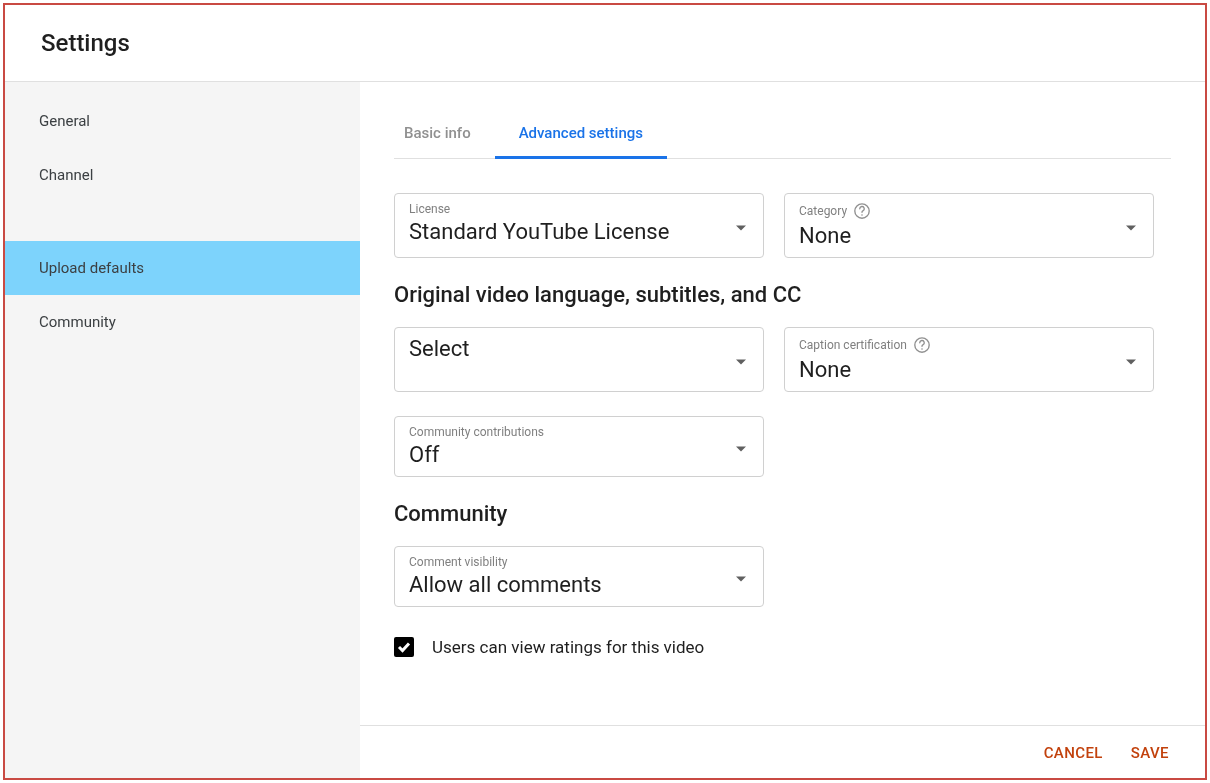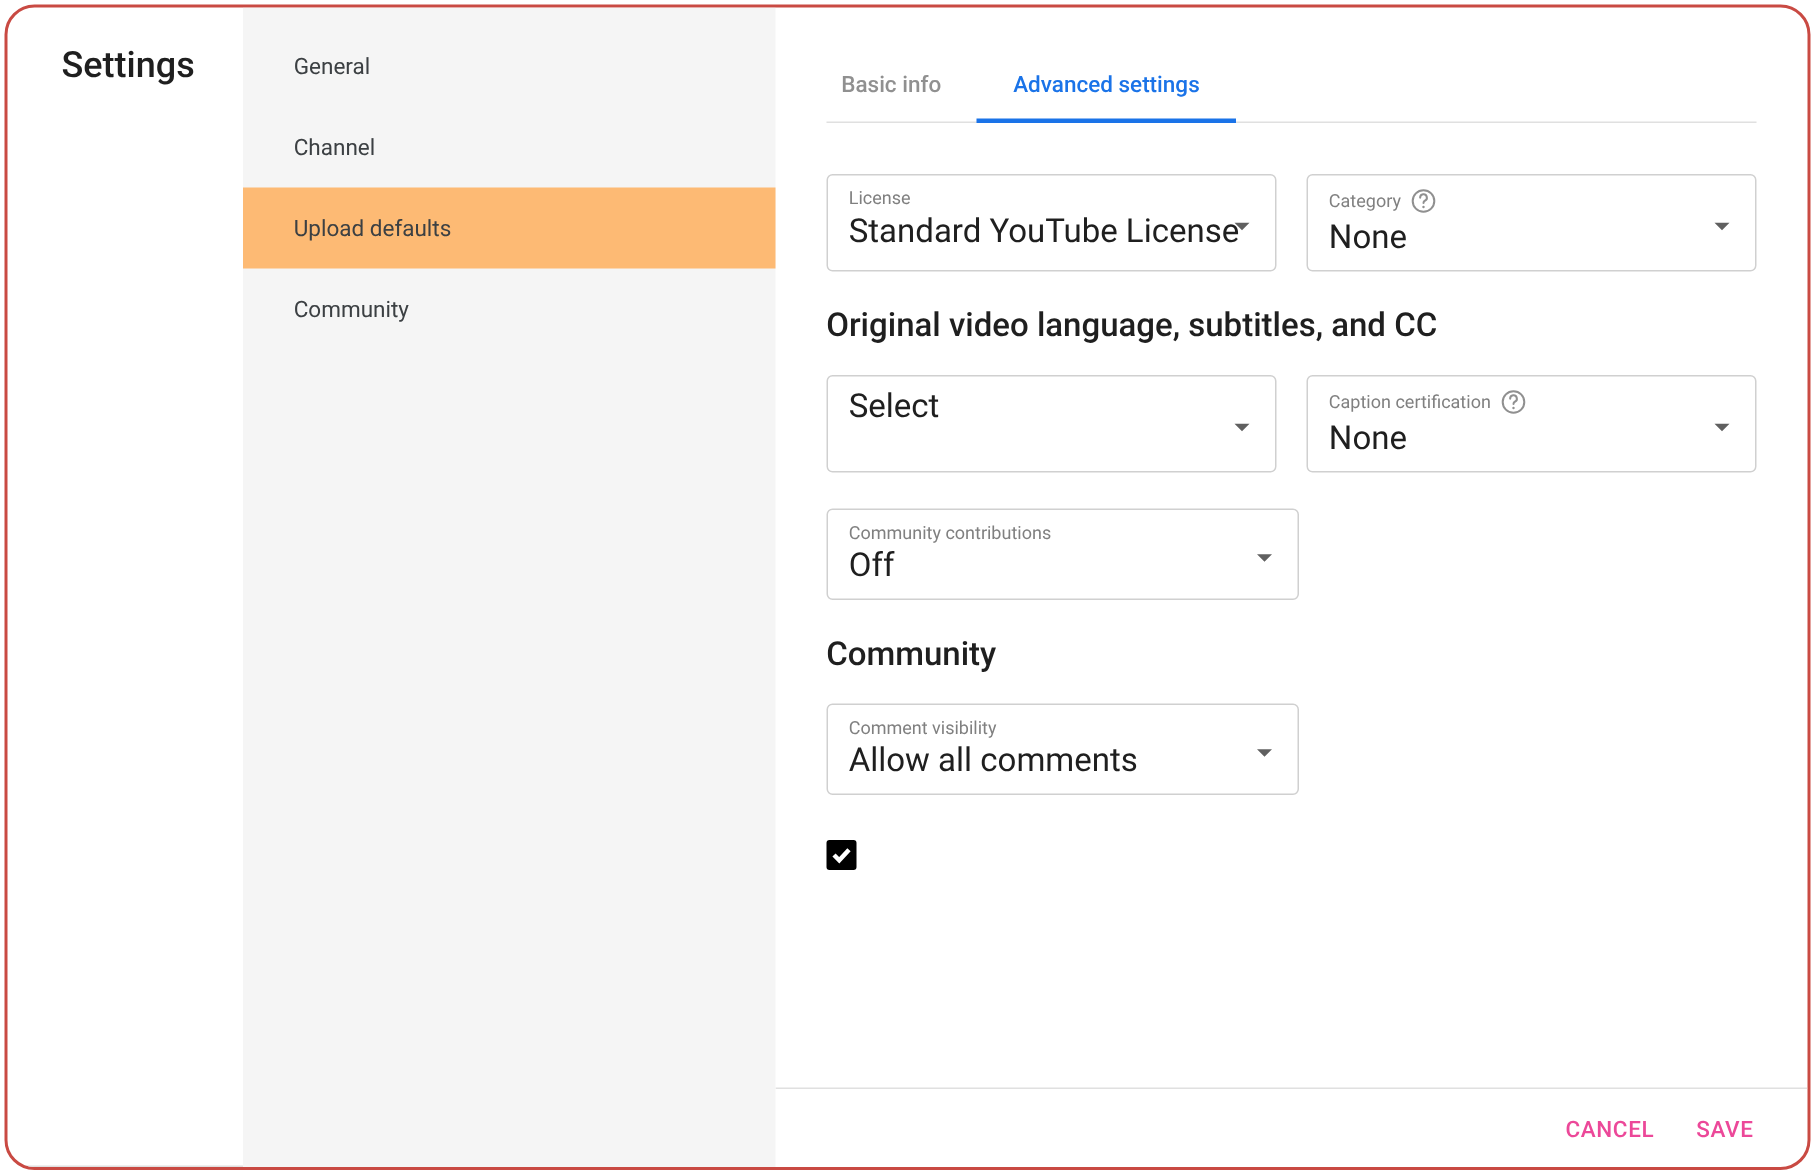--- a/index.html
+++ b/index.html
@@ -15,24 +15,24 @@
       overflow: hidden;
       position: relative;
     }
     .dialog {
       position: absolute;
       top: 3px;
       left: 3px;
       right: 3px;
       bottom: 3px;
       border: 2px solid #c94a43;
-      border-radius: 20px;
+      border-radius: 0;
       background: #fff;
       display: flex;
-      flex-direction: row;
+      flex-direction: column;
       overflow: hidden;
     }
     .header {
       padding: 24px 32px 24px 36px;
       border-bottom: 1px solid #e0e0e0;
     }
     .header h1 {
       font-size: 24px;
       font-weight: 500;
       color: #1f1f1f;
@@ -47,21 +47,22 @@
       background: #f5f5f5;
       padding-top: 12px;
     }
     .sidebar-item {
       padding: 18px 0 18px 34px;
       font-size: 15px;
       color: #3c4043;
       cursor: pointer;
     }
     .sidebar-item.selected {
-      background: #fdba74;
+      background: #7dd3fc;
+      margin-top: 39px;
     }
     .content-wrap {
       flex: 1;
       display: flex;
       flex-direction: column;
       overflow: hidden;
       position: relative;
       gap: 32px;
     }
     .content {
@@ -199,21 +200,21 @@
       justify-content: flex-end;
       gap: 28px;
       padding: 18px 36px 16px 0;
       border-top: 1px solid #e0e0e0;
     }
     .footer-btn {
       background: none;
       border: none;
       font-size: 15px;
       font-weight: 500;
-      color: #ec4899;
+      color: #c2410c;
       cursor: pointer;
       letter-spacing: 0.4px;
     }
     .spacer {
       flex: 1;
       max-width: 370px;
       visibility: hidden;
     }
   </style>
 </head>
@@ -315,20 +316,21 @@
           </div>
           <div class="spacer"></div>
         </div>
 
         <div class="checkbox-row">
           <div class="checkbox">
             <svg viewBox="0 0 14 12">
                 <path d="M2 6 L5.5 9.5 L12 2.5"></path>
               </svg>
           </div>
+          <div class="checkbox-label">Users can view ratings for this video</div>
         </div>
       </div>
 
       <div class="footer">
         <button class="footer-btn">CANCEL</button>
         <button class="footer-btn">SAVE</button>
       </div>
     </div>
   </div>
 </div>

